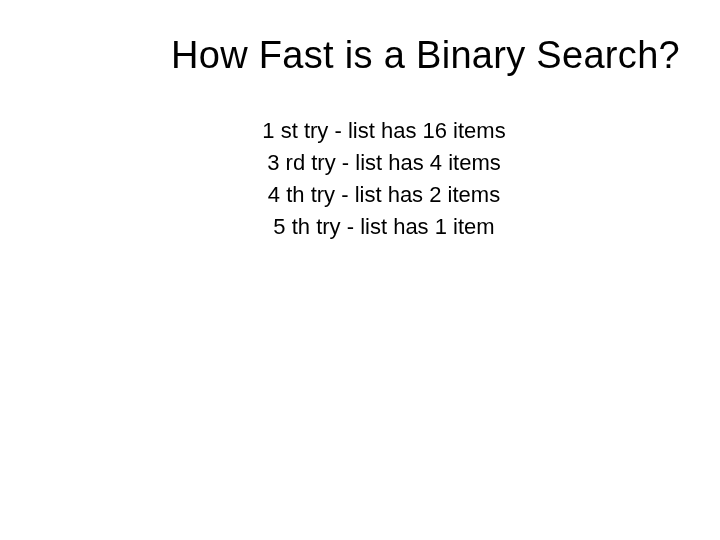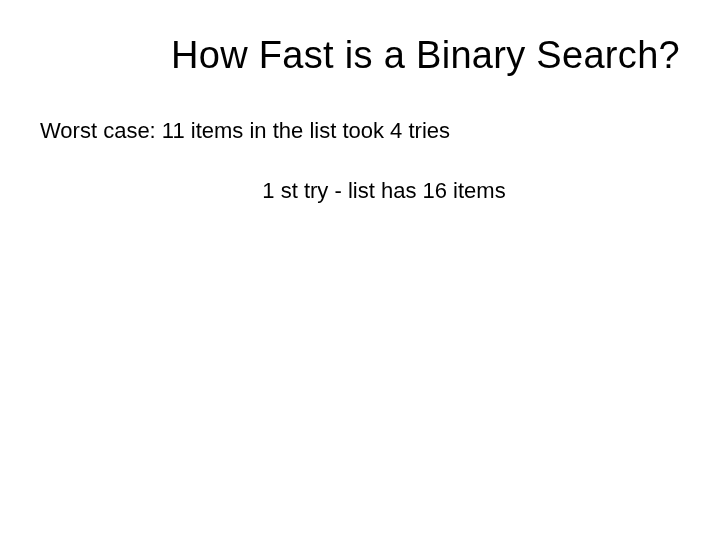--- a/index.html
+++ b/index.html
@@ -42,16 +42,18 @@
       padding-left: 48px;
       text-align: center;
     }
   </style>
 </head>
 <body>
 
 <div class="slide">
   <h1 class="title">How Fast is a Binary Search?</h1>
   <div class="body-text">
-    <div class="case1">Worst case: 11 items in the list took 4 tries</div>
     <div class="try-line">1 st try - list has 16 items</div>
+    <div class="try-line">3 rd try - list has 4 items</div>
+    <div class="try-line">4 th try - list has 2 items</div>
+    <div class="try-line">5 th try - list has 1 item</div>
   </div>
 </div>
 
 </body></html>

